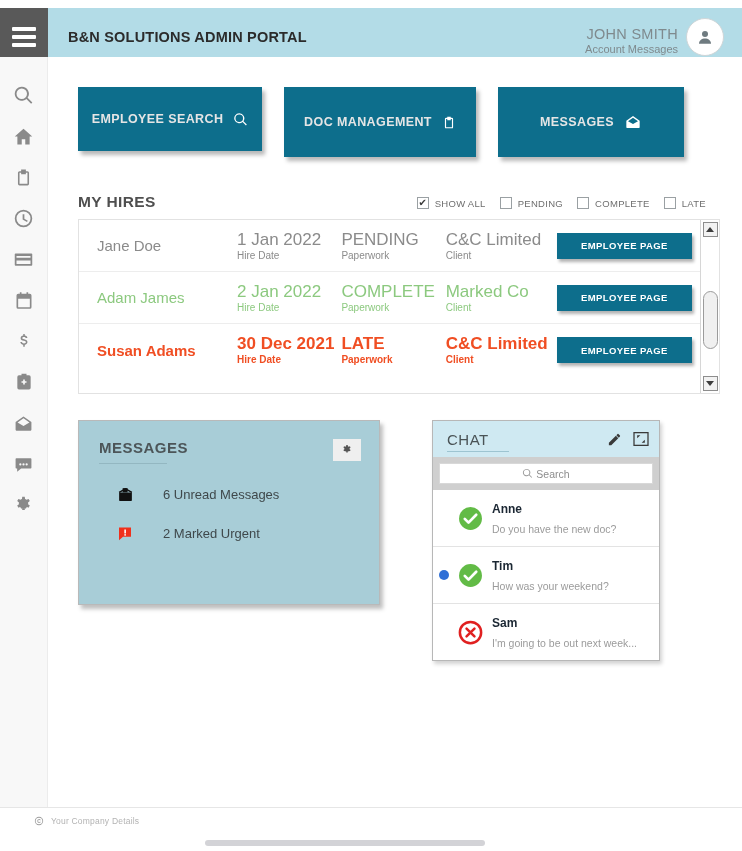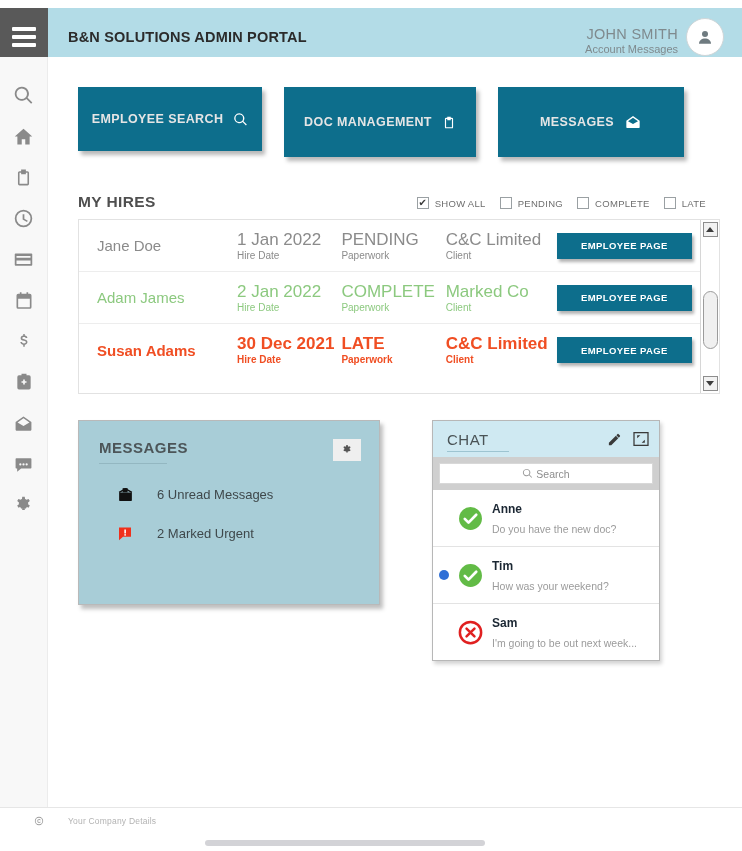--- a/index.html
+++ b/index.html
@@ -142,21 +142,21 @@
     padding: 18px 18px 0 20px; position: relative;
   }
   .msg-head { display: flex; align-items: flex-start; justify-content: space-between; }
   .msg-title { font-size: 15px; font-weight: bold; color: #4c5558; letter-spacing: .5px; }
   .msg-underline { width: 68px; height: 1px; background: #93b7c1; margin-top: 7px; }
   .gear-btn {
     width: 28px; height: 22px; background: #efefef; border: 0;
     display: flex; align-items: center; justify-content: center; cursor: pointer;
   }
   .gear-btn svg { width: 12px; height: 12px; fill: #555; }
-  .msg-item { display: flex; align-items: center; gap: 22px; margin-top: 22px; padding-left: 16px; }
+  .msg-item { display: flex; align-items: center; gap: 28px; margin-top: 22px; padding-left: 16px; }
   .msg-item-label { font-size: 13px; color: #3f484b; }
   .msg-ico { width: 20px; display: flex; align-items: center; justify-content: center; }
 
   
   .chat-card {
     width: 228px; border: 1px solid #b7b7b7; background: #fff;
     box-shadow: 2px 3px 4px rgba(0,0,0,.18);
   }
   .chat-head {
     height: 36px; background: #cfe9f2; display: flex; align-items: center;
@@ -183,21 +183,21 @@
   .status-ico { width: 25px; height: 25px; flex: 0 0 25px; }
   .chat-text { line-height: 1.25; overflow: hidden; }
   .chat-name { font-size: 12px; font-weight: bold; color: #1b2733; }
   .chat-snippet { font-size: 10.5px; color: #9b9b9b; white-space: nowrap; }
 
   
   .footer {
     position: absolute; left: 0; bottom: 0; width: 742px; height: 44px;
     background: #fff; border-top: 1px solid #e6e6e6;
   }
-  .footer-inner { display: flex; align-items: center; gap: 24px; padding: 8px 0 0 34px; }
+  .footer-inner { display: flex; align-items: center; gap: 7px; padding: 8px 0 0 34px; }
   .footer-text { font-size: 8.5px; color: #b3b3b3; letter-spacing: .2px; }
   .footer-inner svg { fill: #9d9d9d; }
   .hbar { position: absolute; left: 205px; bottom: 5px; width: 280px; height: 6px; background: #d3d3d7; border-radius: 3px; }
 </style>
 </head>
 <body>
 
 <div class="page">
 
   <div class="header">

